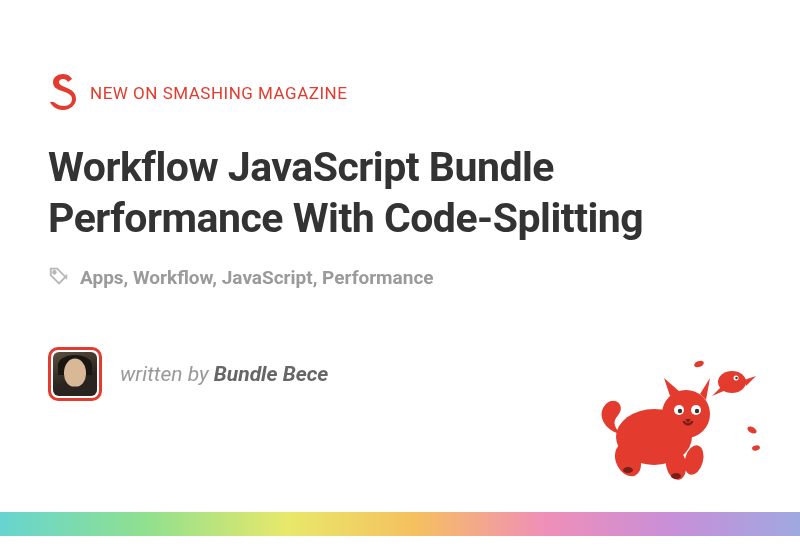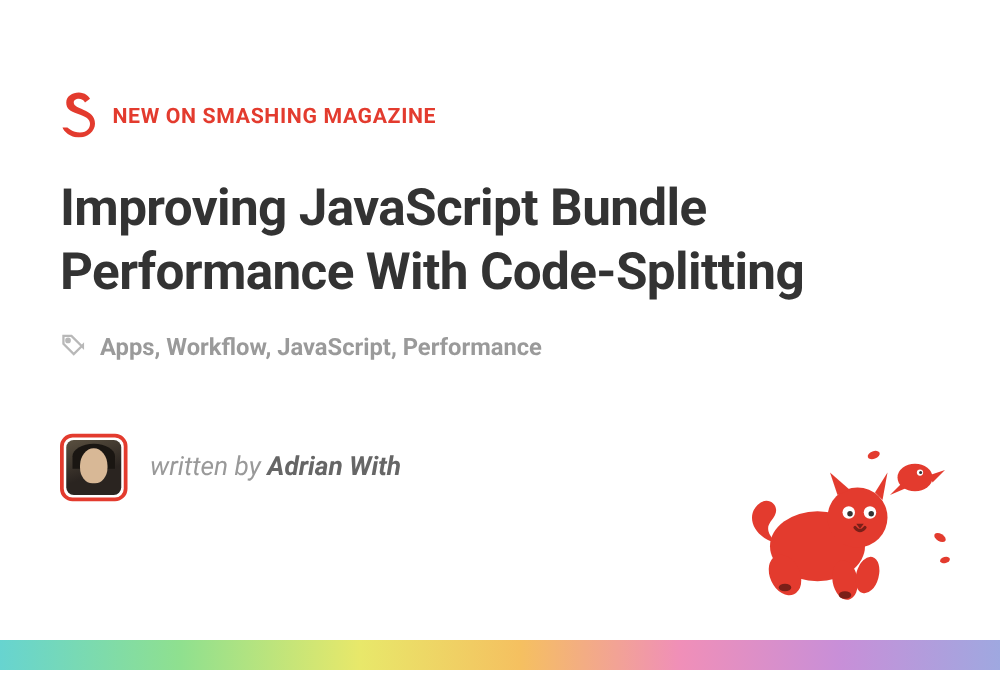--- a/index.html
+++ b/index.html
@@ -1,20 +1,20 @@
 <!DOCTYPE html>
 <html><head>
 <meta charset="utf-8">
 <style>
 *{margin:0;padding:0;box-sizing:border-box}
 body{width:800px;height:560px;font-family:-apple-system,BlinkMacSystemFont,"Segoe UI",Roboto,sans-serif;background:#fff;position:relative;overflow:hidden}
 .content{padding:72px 48px 0}
 .header-row{display:flex;align-items:center;gap:12px;margin-bottom:28px}
 .logo-s{color:#e33b2e}
-.eyebrow{color:#e33b2e;font-size:17px;font-weight:700;letter-spacing:0.5px}
+.eyebrow{color:#e33b2e;font-size:17px;font-weight:400;letter-spacing:0.5px}
 .title{color:#333;font-size:41px;font-weight:700;line-height:1.25;letter-spacing:-0.5px;margin-bottom:20px}
 .tags-row{display:flex;align-items:center;gap:10px;color:#9a9a9a;margin-bottom:56px}
 .tag-icon{color:#b8b8b8}
 .tags-text{font-size:19px;font-weight:700}
 .byline-row{display:flex;align-items:center;gap:18px}
 .avatar-frame{width:54px;height:54px;border:3px solid #e33b2e;border-radius:10px;padding:2px;position:relative}
 .avatar-inner{width:100%;height:100%;background:linear-gradient(160deg,#5a5040 0%,#2a2420 60%);border-radius:6px;position:relative;overflow:hidden}
 .avatar-face{position:absolute;left:50%;top:50%;transform:translate(-50%,-55%);width:22px;height:28px;background:#d8b896;border-radius:50% 50% 45% 45%}
 .avatar-hair{position:absolute;left:50%;top:8%;transform:translateX(-50%);width:34px;height:20px;background:#1a1612;border-radius:50% 50% 0 0}
 .byline-text{font-size:21px;color:#999;font-style:italic}
@@ -27,42 +27,42 @@
 <div class="content">
   <div class="header-row">
     <span class="logo-s">
       <svg width="30" height="38" viewBox="0 0 30 38" fill="none">
         <path d="M6 30 C6 30 10 34 16 34 C22 34 24 30 24 27 C24 23 20 21 14 19 C8 17 5 15 5 10 C5 5 10 2 15 2 C20 2 23 5 24 7 L20 10 C19 8 17 7 15 7 C13 7 11 8 11 10 C11 13 15 14 19 16 C24 18 28 21 28 27 C28 33 22 38 15 38 C8 38 3 33 2 30 Z" fill="#e33b2e"></path>
       </svg>
     </span>
     <span class="eyebrow">NEW ON SMASHING MAGAZINE</span>
   </div>
 
-  <h1 class="title">Improving JavaScript Bundle Performance With Code-Splitting</h1>
+  <h1 class="title">Workflow JavaScript Bundle Performance With Code-Splitting</h1>
 
   <div class="tags-row">
     <span class="tag-icon">
       <svg width="22" height="22" viewBox="0 0 24 24" fill="none" stroke="currentColor" stroke-width="2">
         <path d="M20 12l-8 8-9-9V4h7l10 10z"></path>
         <circle cx="7" cy="8" r="1.5" fill="currentColor"></circle>
       </svg>
     </span>
     <span class="tags-text">Apps, Workflow, JavaScript, Performance</span>
   </div>
 
   <div class="byline-row">
     <div class="avatar-frame">
       <div class="avatar-inner">
         <div class="avatar-hair"></div>
         <div class="avatar-face"></div>
       </div>
     </div>
     <div class="byline-text">
       <span>written by </span>
-      <span class="byline-author">Adrian With</span>
+      <span class="byline-author">Bundle Bece</span>
     </div>
   </div>
 </div>
 
 <div class="mascot">
   <svg width="180" height="140" viewBox="0 0 180 140">
     <g fill="#e33b2e">
 
       <ellipse cx="148" cy="30" rx="14" ry="11"></ellipse>
       <path d="M160 28 L172 24 L162 34 Z"></path>

